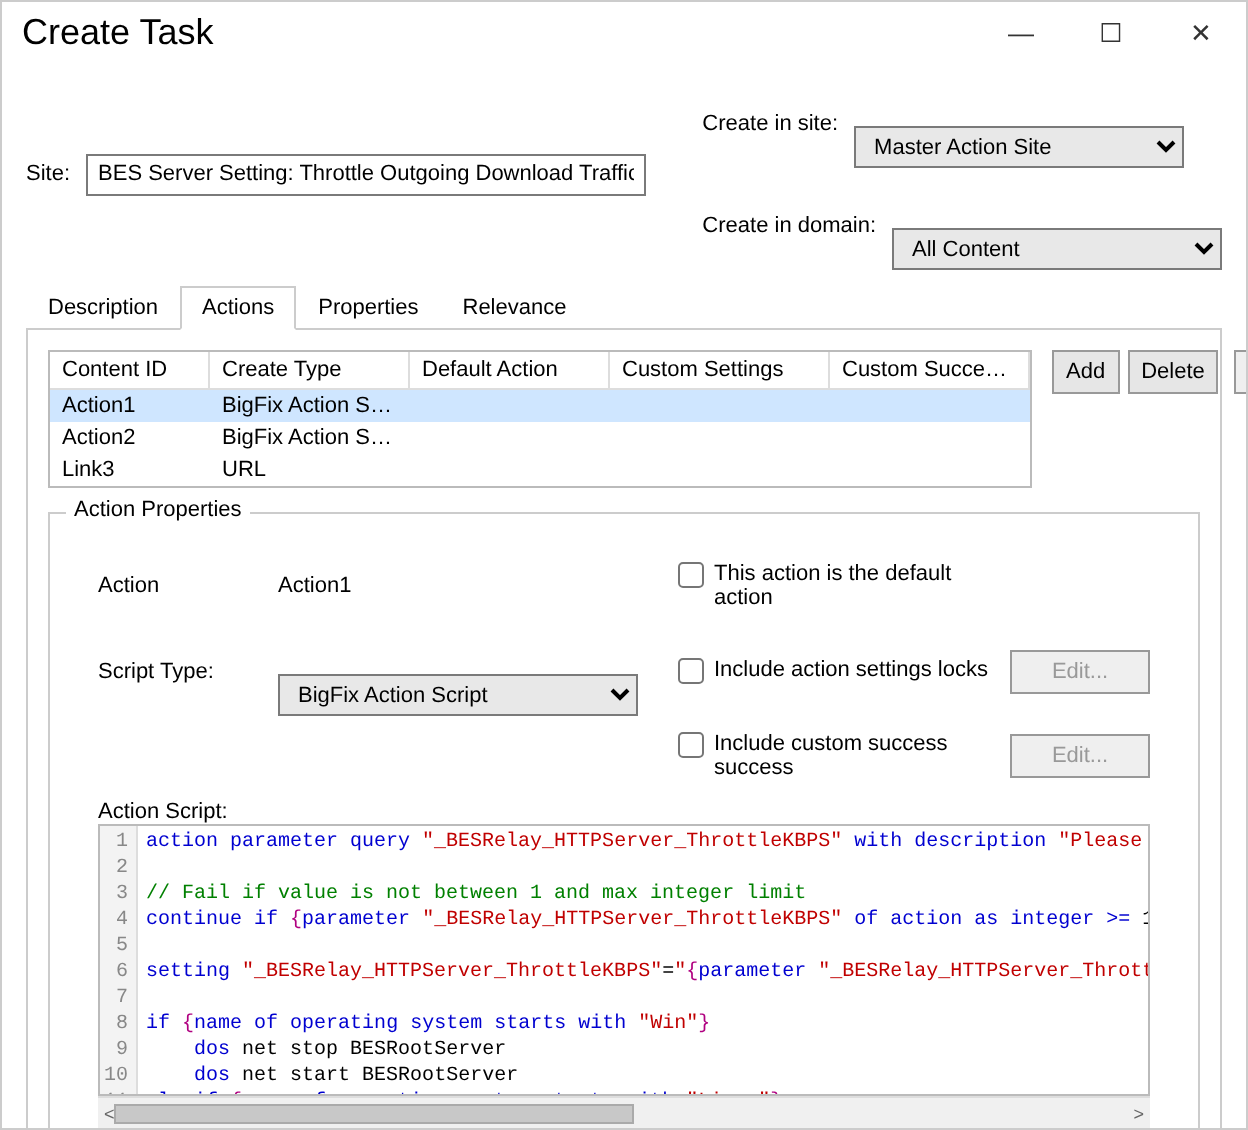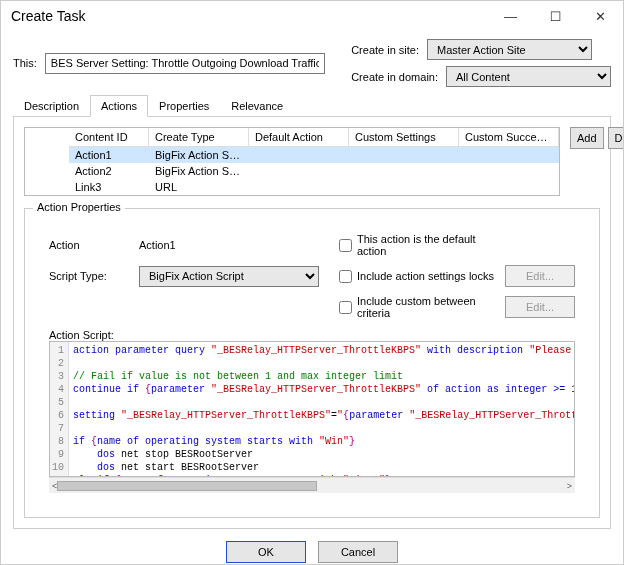--- a/index.html
+++ b/index.html
@@ -14,36 +14,36 @@
     overflow: hidden;
     border: 1px solid #ccc;
   }
   .titlebar {
     display: flex;
     align-items: center;
     height: 30px;
     padding: 0 0 0 10px;
     background: #fff;
   }
-  .titlebar-title { flex: 1; font-size: 14px; }
+  .titlebar-title { flex: 1; font-size: 18px; }
   .titlebar-icons { display: flex; }
   .titlebar-icons div {
     width: 45px; height: 30px;
     display: flex; align-items: center; justify-content: center;
     font-size: 13px; color: #333;
   }
   .content { padding: 8px 12px 0 12px; }
   .row { display: flex; align-items: center; margin-bottom: 6px; gap: 8px; }
   .label { color: #000; }
   input[type=text], select {
     font-family: inherit; font-size: 11px;
     border: 1px solid #7a7a7a; background: #fff;
     height: 21px; padding: 0 5px;
   }
-  select { background: #e8e8e8; }
+  select { background: #e8e8e8; margin-top: 24px; }
   .top-name input { width: 280px; }
   .top-right { display: flex; flex-direction: column; gap: 6px; margin-left: auto; }
   .top-right .row { justify-content: flex-start; margin-bottom: 0; }
   .top-right select { width: 165px; }
   .tabs {
     display: flex; border-bottom: 1px solid #ccc;
     margin-top: 8px;
     align-items: center;
   }
   .tab {
@@ -64,21 +64,20 @@
   .table-row { display: flex; gap: 10px; }
   .grid {
     flex: 1;
     border: 1px solid #bbb;
     background: #fff;
     font-size: 11px;
   }
   .grid-header, .grid-row {
     display: grid;
     grid-template-columns: 80px 100px 100px 110px 100px;
-    margin-left: 44px;
   }
   .grid-header div {
     padding: 3px 6px;
     border-right: 1px solid #ddd;
     border-bottom: 1px solid #ddd;
     background: #fff;
     white-space: nowrap; overflow: hidden; text-overflow: ellipsis;
   }
   .grid-row div { padding: 2px 6px; white-space: nowrap; overflow: hidden; text-overflow: ellipsis; }
   .grid-row.selected { background: #cfe6ff; }
@@ -102,21 +101,21 @@
     top: -8px; left: 8px;
     background: #fff;
     padding: 0 4px;
   }
   .props-grid {
     display: grid;
     grid-template-columns: 90px 200px 1fr 70px;
     row-gap: 8px;
     align-items: center;
   }
-  .checkbox-row { display: flex; align-items: center; gap: 5px; }
+  .checkbox-row { display: flex; align-items: flex-start; gap: 5px; }
   .checkbox-row input { width: 13px; height: 13px; margin: 0; }
   .code-editor {
     border: 1px solid #bbb;
     height: 136px;
     overflow: auto;
     background: #fff;
     font-family: "Courier New", monospace;
     font-size: 10px;
     display: flex;
     position: relative;
@@ -162,21 +161,21 @@
     <div>—</div>
     <div>☐</div>
     <div>✕</div>
   </div>
 </div>
 
 <div class="content">
 
   <div style="display:flex; gap:10px;">
     <div class="row top-name" style="margin-bottom:0;">
-      <span class="label">This:</span>
+      <span class="label">Site:</span>
       <input type="text" value="BES Server Setting: Throttle Outgoing Download Traffic" style="">
     </div>
     <div class="top-right">
       <div class="row">
         <span class="label">Create in site:</span>
         <select>
           <option>Master Action Site</option>
         </select>
       </div>
       <div class="row">
@@ -258,21 +257,21 @@
         <div class="checkbox-row">
           <input type="checkbox" style="">
           <span>Include action settings locks</span>
         </div>
         <button class="btn" disabled="">Edit...</button>
 
         <span></span>
           <span></span>
         <div class="checkbox-row">
           <input type="checkbox" style="">
-          <span>Include custom between criteria</span>
+          <span>Include custom success success</span>
         </div>
         <button class="btn" disabled="">Edit...</button>
       </div>
 
       <div style="margin-top:10px;">Action Script:</div>
       <div class="code-editor">
         <div class="gutter" id="gutter">
             <div>1</div>
             <div>2</div>
             <div>3</div>

